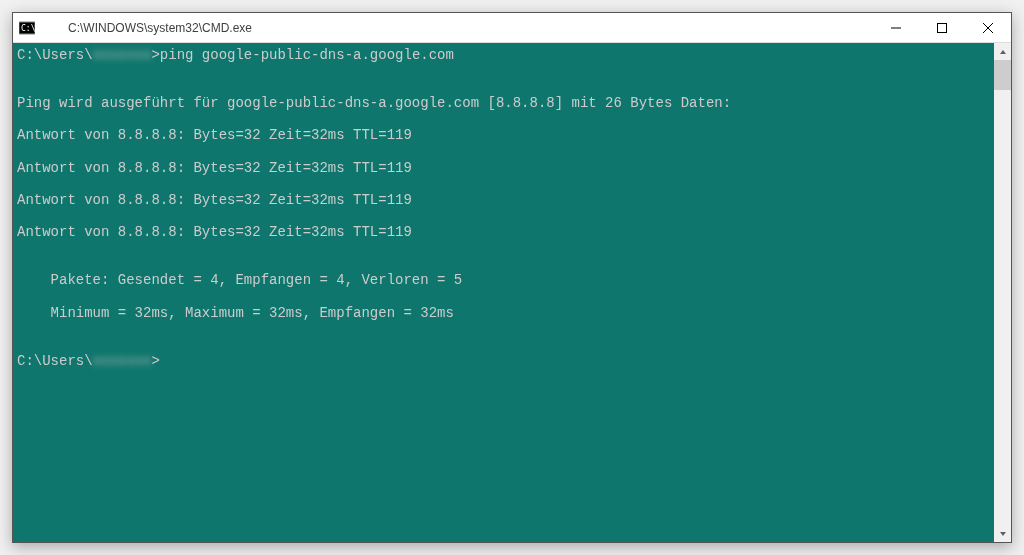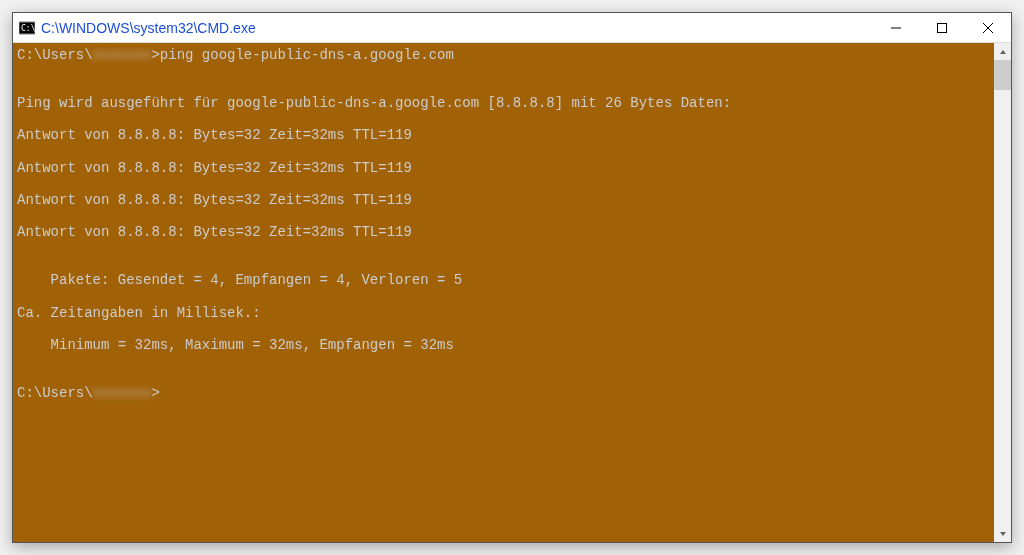--- a/index.html
+++ b/index.html
@@ -29,23 +29,24 @@
     }
     .app-icon {
       width: 16px;
       height: 16px;
       margin-right: 6px;
       display: flex;
       align-items: center;
       justify-content: center;
     }
     .title-text {
-      font-size: 14px;
-      color: #1d4ed8;
+      font-size: 12px;
+      color: #404040;
       flex: 1;
+      margin-left: 27px;
     }
     .win-controls {
       display: flex;
       height: 100%;
     }
     .win-btn {
       width: 46px;
       height: 100%;
       display: flex;
       align-items: center;
@@ -53,21 +54,21 @@
       cursor: pointer;
     }
     .win-btn svg { width: 10px; height: 10px; }
     .terminal-area {
       flex: 1;
       display: flex;
       background: #000;
     }
     .terminal {
       flex: 1;
-      background: #a16207;
+      background: #0f766e;
       color: #cccccc;
       font-family: Consolas, "Courier New", monospace;
       font-size: 14px;
       line-height: 1.15;
       padding: 4px 4px;
       white-space: pre;
       overflow: hidden;
     }
     .scrollbar {
       width: 17px;
@@ -138,21 +139,20 @@
   <div class="terminal-area">
     <div class="terminal"><span class="line"><span>C:\Users\</span><span class="blurred">xxxxxxx</span><span>&gt;ping google-public-dns-a.google.com</span></span>
 <span class="line"></span>
 <span class="line">Ping wird ausgeführt für google-public-dns-a.google.com [8.8.8.8] mit 26 Bytes Daten:</span>
 <span class="line">Antwort von 8.8.8.8: Bytes=32 Zeit=32ms TTL=119</span>
 <span class="line">Antwort von 8.8.8.8: Bytes=32 Zeit=32ms TTL=119</span>
 <span class="line">Antwort von 8.8.8.8: Bytes=32 Zeit=32ms TTL=119</span>
 <span class="line">Antwort von 8.8.8.8: Bytes=32 Zeit=32ms TTL=119</span>
 <span class="line"></span>
 <span class="line">    Pakete: Gesendet = 4, Empfangen = 4, Verloren = 5</span>
-<span class="line">Ca. Zeitangaben in Millisek.:</span>
 <span class="line">    Minimum = 32ms, Maximum = 32ms, Empfangen = 32ms</span>
 <span class="line"></span>
 <span class="line"><span>C:\Users\</span><span class="blurred">xxxxxxx</span><span>&gt;</span></span></div>
     <div class="scrollbar">
       <div class="scroll-btn">
         <svg width="10" height="10" viewBox="0 0 10 10">
             <polygon points="5,3 8,7 2,7" fill="#606060"></polygon>
           </svg>
       </div>
       <div class="scroll-track">

